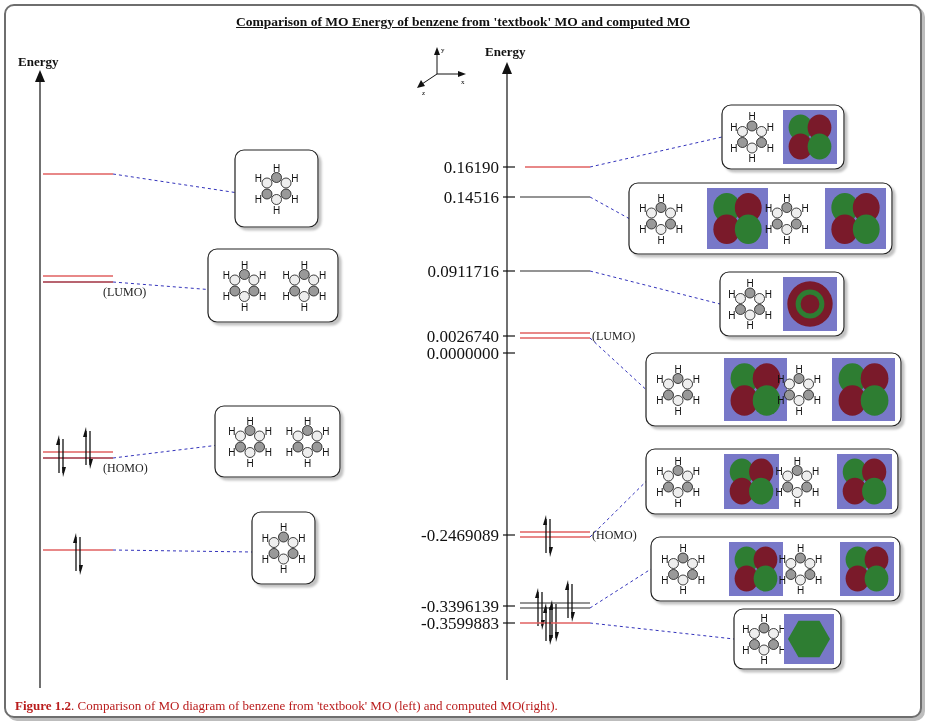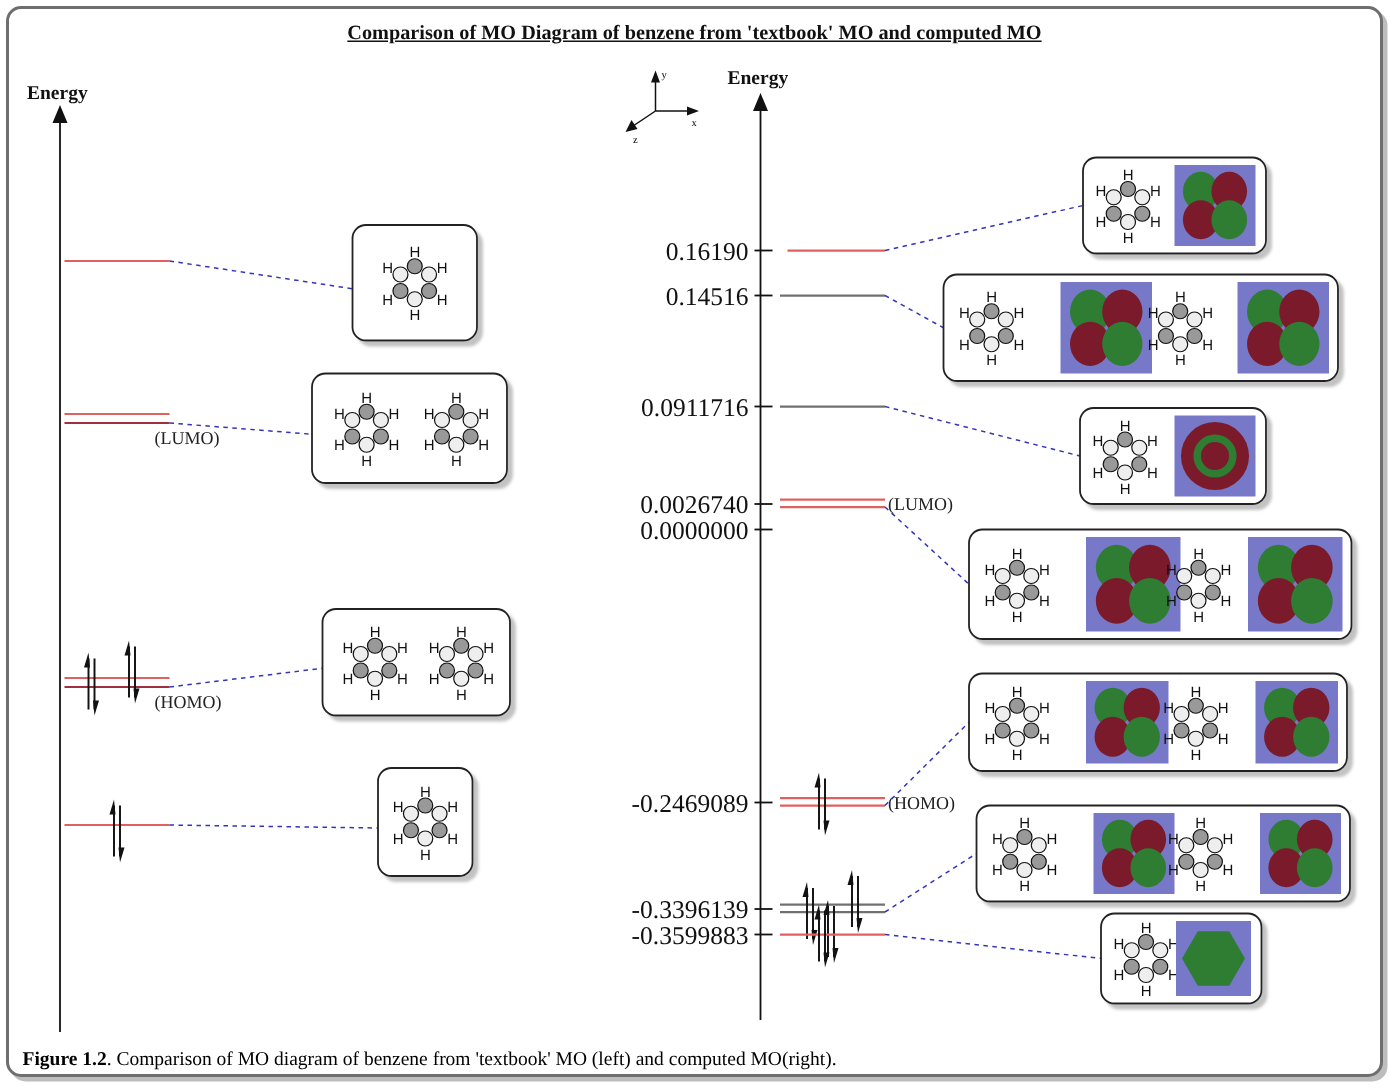--- a/index.html
+++ b/index.html
@@ -1,31 +1,31 @@
 <!DOCTYPE html>
 <html><head>
 <meta charset="utf-8">
 <style>
   html, body { margin: 0; padding: 0; background: #ffffff; }
   body { width: 926px; height: 725px; position: relative; overflow: hidden; font-family: "Liberation Serif", serif; }
   .frame { position: absolute; left: 4px; top: 4px; width: 914px; height: 710px; border: 2px solid #6e6e6e; border-radius: 10px; box-shadow: 3px 3px 0 #bdbdbd; background: #fff; }
   .title { position: absolute; left: 0; width: 926px; top: 14px; text-align: center; font-weight: bold; font-size: 13.5px; text-decoration: underline; color: #111; }
-  .caption { position: absolute; left: 15px; top: 698px; font-size: 13px; color: #000000; }
+  .caption { position: absolute; left: 15px; top: 698px; font-size: 13px; color: #b91c1c; }
   .caption b { font-weight: bold; }
   svg#diagram { position: absolute; left: 0; top: 0; }
   .axis-label { font-family: "Liberation Serif", serif; font-weight: bold; font-size: 13px; fill: #111; }
   .energy-label { font-family: "Liberation Serif", serif; font-size: 17px; fill: #111; }
   .note { font-family: "Liberation Serif", serif; font-size: 12px; fill: #222; }
   .hlabel { font-family: "Liberation Sans", sans-serif; font-size: 10px; fill: #111; }
 </style>
 </head>
 <body>
 
 <div class="frame"></div>
-<div class="title">Comparison of MO Diagram of benzene from 'textbook' MO and computed MO</div>
+<div class="title">Comparison of MO Energy of benzene from 'textbook' MO and computed MO</div>
 
 <svg id="diagram" width="926" height="725">
   <defs>
     <marker id="arrowhead" markerWidth="10" markerHeight="10" refX="5" refY="8" orient="auto">
       <path d="M0,10 L5,0 L10,10 Z" fill="#111"></path>
     </marker>
     <filter id="shadow" x="-10%" y="-10%" width="130%" height="130%">
       <feOffset dx="3" dy="3" in="SourceAlpha" result="o"></feOffset>
       <feGaussianBlur in="o" stdDeviation="1" result="b"></feGaussianBlur>
       <feFlood flood-color="#999" flood-opacity="0.6"></feFlood>

